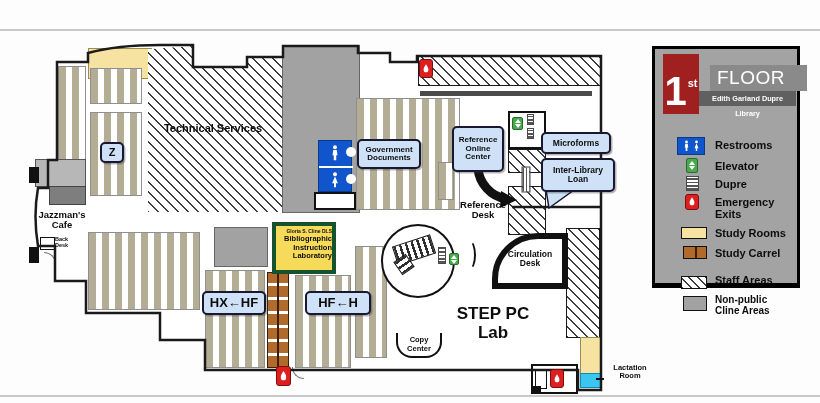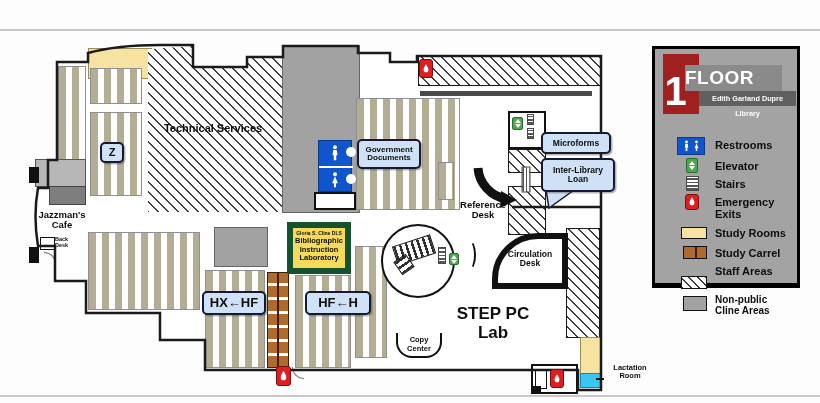--- a/index.html
+++ b/index.html
@@ -32,22 +32,22 @@
       repeating-linear-gradient(0deg,var(--c-study-carrel,#b06a2c) 0 11px,#fff 11px 14px);
       border:1.5px solid #3d1f08;z-index:2;}
   .whitebox{background:#fff;border:2px solid #111;z-index:4;}
   .paren{border:2.5px solid transparent;border-right-color:#111;border-radius:50%;z-index:6;}
   
   #legend{left:652px;top:46px;width:148px;height:242px;background:#a3a3a3;border:3px solid #000;
           border-bottom-width:5px;z-index:7;}
   .lg-red{left:8px;top:5px;width:36px;height:60px;background:var(--c-legend-red,#a02020);
           color:#fff;font-weight:bold;font-size:40px;line-height:58px;text-align:center;}
   .lg-red sup{font-size:11px;vertical-align:18px;margin-left:1px;}
-  .lg-floor{left:30px;top:16px;width:97px;height:26px;background:#8a8a8a;color:#fff;font-weight:bold;
-            font-size:19px;line-height:26px;letter-spacing:.5px;}
+  .lg-floor{left:55px;top:16px;width:97px;height:26px;background:#8a8a8a;color:#fff;font-weight:normal;
+            font-size:19px;line-height:26px;padding-left:7px;letter-spacing:.5px;}
   .lg-lib{left:44px;top:42px;width:97px;height:15px;background:#606060;color:#fff;font-weight:bold;
           font-size:7.3px;line-height:15px;text-align:center;}
   .lg-text{font-weight:bold;font-size:11px;line-height:1.05;}
   .swatch{border:1.5px solid #111;}
 </style>
 </head>
 <body>
 
 <div id="canvas">
   <div class="abs frameline" style="top:29px;"></div>
@@ -87,20 +87,21 @@
 
   <div class="abs hatch" style="left:418px;top:56px;width:183px;height:30px;"></div>
   <div class="abs exit" style="left:419px;top:59px;width:14px;height:19px;">
     <svg width="8" height="12" viewBox="0 0 10 14">
         <path d="M5,1 C6.5,3.5 8,5 8,8 a3,3.2 0 1 1 -6,0 C2,5 3.5,3.5 5,1 Z" fill="#fff"></path>
       </svg>
   </div>
   <div class="abs" style="left:420px;top:91px;width:172px;height:5px;background:#4a4a4a;z-index:2;"></div>
 
   <div class="abs stacks" style="left:438px;top:162px;width:16px;height:38px;"></div>
+  <div class="abs sign" style="left:452px;top:126px;width:52px;height:46px;font-size:8px;">Reference Online Center</div>
   <div class="abs whitebox" style="left:508px;top:111px;width:38px;height:38px;"></div>
   <div class="abs elev" style="left:512px;top:117px;width:11px;height:13px;">
       <span class="tri-up"></span>
       <span class="tri-down"></span>
     </div>
   <div class="abs stairs-mini" style="left:527px;top:114px;width:7px;height:11px;"></div>
   <div class="abs stairs-mini" style="left:527px;top:128px;width:7px;height:11px;"></div>
   <div class="abs hatch" style="left:508px;top:149px;width:38px;height:24px;"></div>
   <div class="abs stairs-mini" style="left:513px;top:175px;width:26px;height:9px;transform:rotate(90deg);"></div>
   <div class="abs hatch" style="left:508px;top:186px;width:38px;height:49px;"></div>
@@ -110,21 +111,21 @@
 
   <div class="abs stacks" style="left:88px;top:232px;width:112px;height:78px;"></div>
   <div class="abs gray-area" style="left:215px;top:228px;width:52px;height:38px;"></div>
   <div class="abs stacks" style="left:205px;top:270px;width:60px;height:98px;"></div>
   <div class="abs sign" style="left:202px;top:291px;width:64px;height:24px;font-size:13px;">HX←HF</div>
   <div class="abs carrel" style="left:267px;top:272px;width:22px;height:96px;"></div>
   <div class="abs stacks" style="left:295px;top:275px;width:56px;height:93px;"></div>
   <div class="abs sign" style="left:305px;top:291px;width:66px;height:24px;font-size:13px;">HF←H</div>
   <div class="abs stacks" style="left:355px;top:246px;width:32px;height:112px;"></div>
 
-  <div class="abs" style="left:287px;top:222px;width:64px;height:52px;background:var(--c-bib-lab-yellow,#f6da59);border:6px solid #14532d;z-index:4;text-align:center;">
+  <div class="abs" style="left:272px;top:222px;width:64px;height:52px;background:var(--c-bib-lab-yellow,#f6da59);border:4px solid #14532d;z-index:4;text-align:right;">
     <div style="font-size:5px;font-weight:bold;margin-top:2px;">Gloria S. Cline DLS</div>
     <div style="font-size:7.5px;font-weight:bold;line-height:1.15;margin-top:1px;">Bibliographic Instruction Laboratory</div>
   </div>
 
   <div class="abs" style="left:381px;top:224px;width:74px;height:74px;background:#fff;border:2.5px solid #111;border-radius:50%;z-index:4;"></div>
   <div class="abs" style="left:394px;top:240px;width:40px;height:20px;transform:rotate(-18deg);background:repeating-linear-gradient(90deg,#2e2e2e 0 2.5px,#fff 2.5px 6px);border:1.5px solid #111;z-index:5;"></div>
   <div class="abs" style="left:396px;top:257px;width:16px;height:15px;transform:rotate(55deg);background:repeating-linear-gradient(90deg,#2e2e2e 0 2.5px,#fff 2.5px 6px);border:1.5px solid #111;z-index:5;"></div>
   <div class="abs" style="left:396px;top:288px;width:46px;height:25px;background:#fff;border:2px solid #111;border-top:none;border-radius:0 0 16px 16px;z-index:5;display:flex;align-items:center;justify-content:center;text-align:center;font-weight:bold;font-size:7.5px;line-height:1.1;margin-top:45px;">Copy Center</div>
   <div class="abs stairs-mini" style="left:438px;top:247px;width:8px;height:17px;"></div>
   <div class="abs elev" style="left:449px;top:253px;width:10px;height:12px;">
@@ -197,36 +198,36 @@
     </div>
     <div class="abs lg-text" style="left:60px;top:91px;">Restrooms</div>
 
     <div class="abs elev" style="left:31px;top:109px;width:12px;height:15px;">
         <span class="tri-up"></span>
         <span class="tri-down"></span>
       </div>
     <div class="abs lg-text" style="left:60px;top:112px;">Elevator</div>
 
     <div class="abs stairs-mini" style="left:31px;top:127px;width:13px;height:15px;"></div>
-    <div class="abs lg-text" style="left:60px;top:130px;">Stairs</div>
+    <div class="abs lg-text" style="left:60px;top:130px;">Dupre</div>
 
     <div class="abs exit" style="left:30px;top:145px;width:14px;height:16px;">
       <svg width="8" height="12" viewBox="0 0 10 14">
           <path d="M5,1 C6.5,3.5 8,5 8,8 a3,3.2 0 1 1 -6,0 C2,5 3.5,3.5 5,1 Z" fill="#fff"></path>
         </svg>
     </div>
     <div class="abs lg-text" style="left:60px;top:148px;">Emergency Exits</div>
 
     <div class="abs swatch" style="left:26px;top:178px;width:26px;height:12px;background:var(--c-study-rooms,#f6e3a1);"></div>
     <div class="abs lg-text" style="left:60px;top:179px;">Study Rooms</div>
 
     <div class="abs swatch" style="left:28px;top:197px;width:24px;height:13px;background:var(--c-study-carrel,#b06a2c);">
       <div style="position:absolute;left:50%;top:0;width:1.5px;height:100%;background:#3d1f08;"></div>
     </div>
     <div class="abs lg-text" style="left:60px;top:199px;">Study Carrel</div>
 
     <div class="abs swatch" style="left:26px;top:227px;width:26px;height:13px;background:repeating-linear-gradient(45deg,#3e3e3e 0 1.4px,rgba(0,0,0,0) 1.4px 6px),#fff;"></div>
-    <div class="abs lg-text" style="left:60px;top:217px;">Staff Areas</div>
+    <div class="abs lg-text" style="left:60px;top:226px;">Staff Areas</div>
 
     <div class="abs swatch" style="left:28px;top:247px;width:24px;height:15px;background:var(--c-non-public,#a2a2a2);"></div>
     <div class="abs lg-text" style="left:60px;top:246px;width:72px;font-size:10px;">Non-public Cline Areas</div>
   </div>
 </div>
 
 </body></html>

